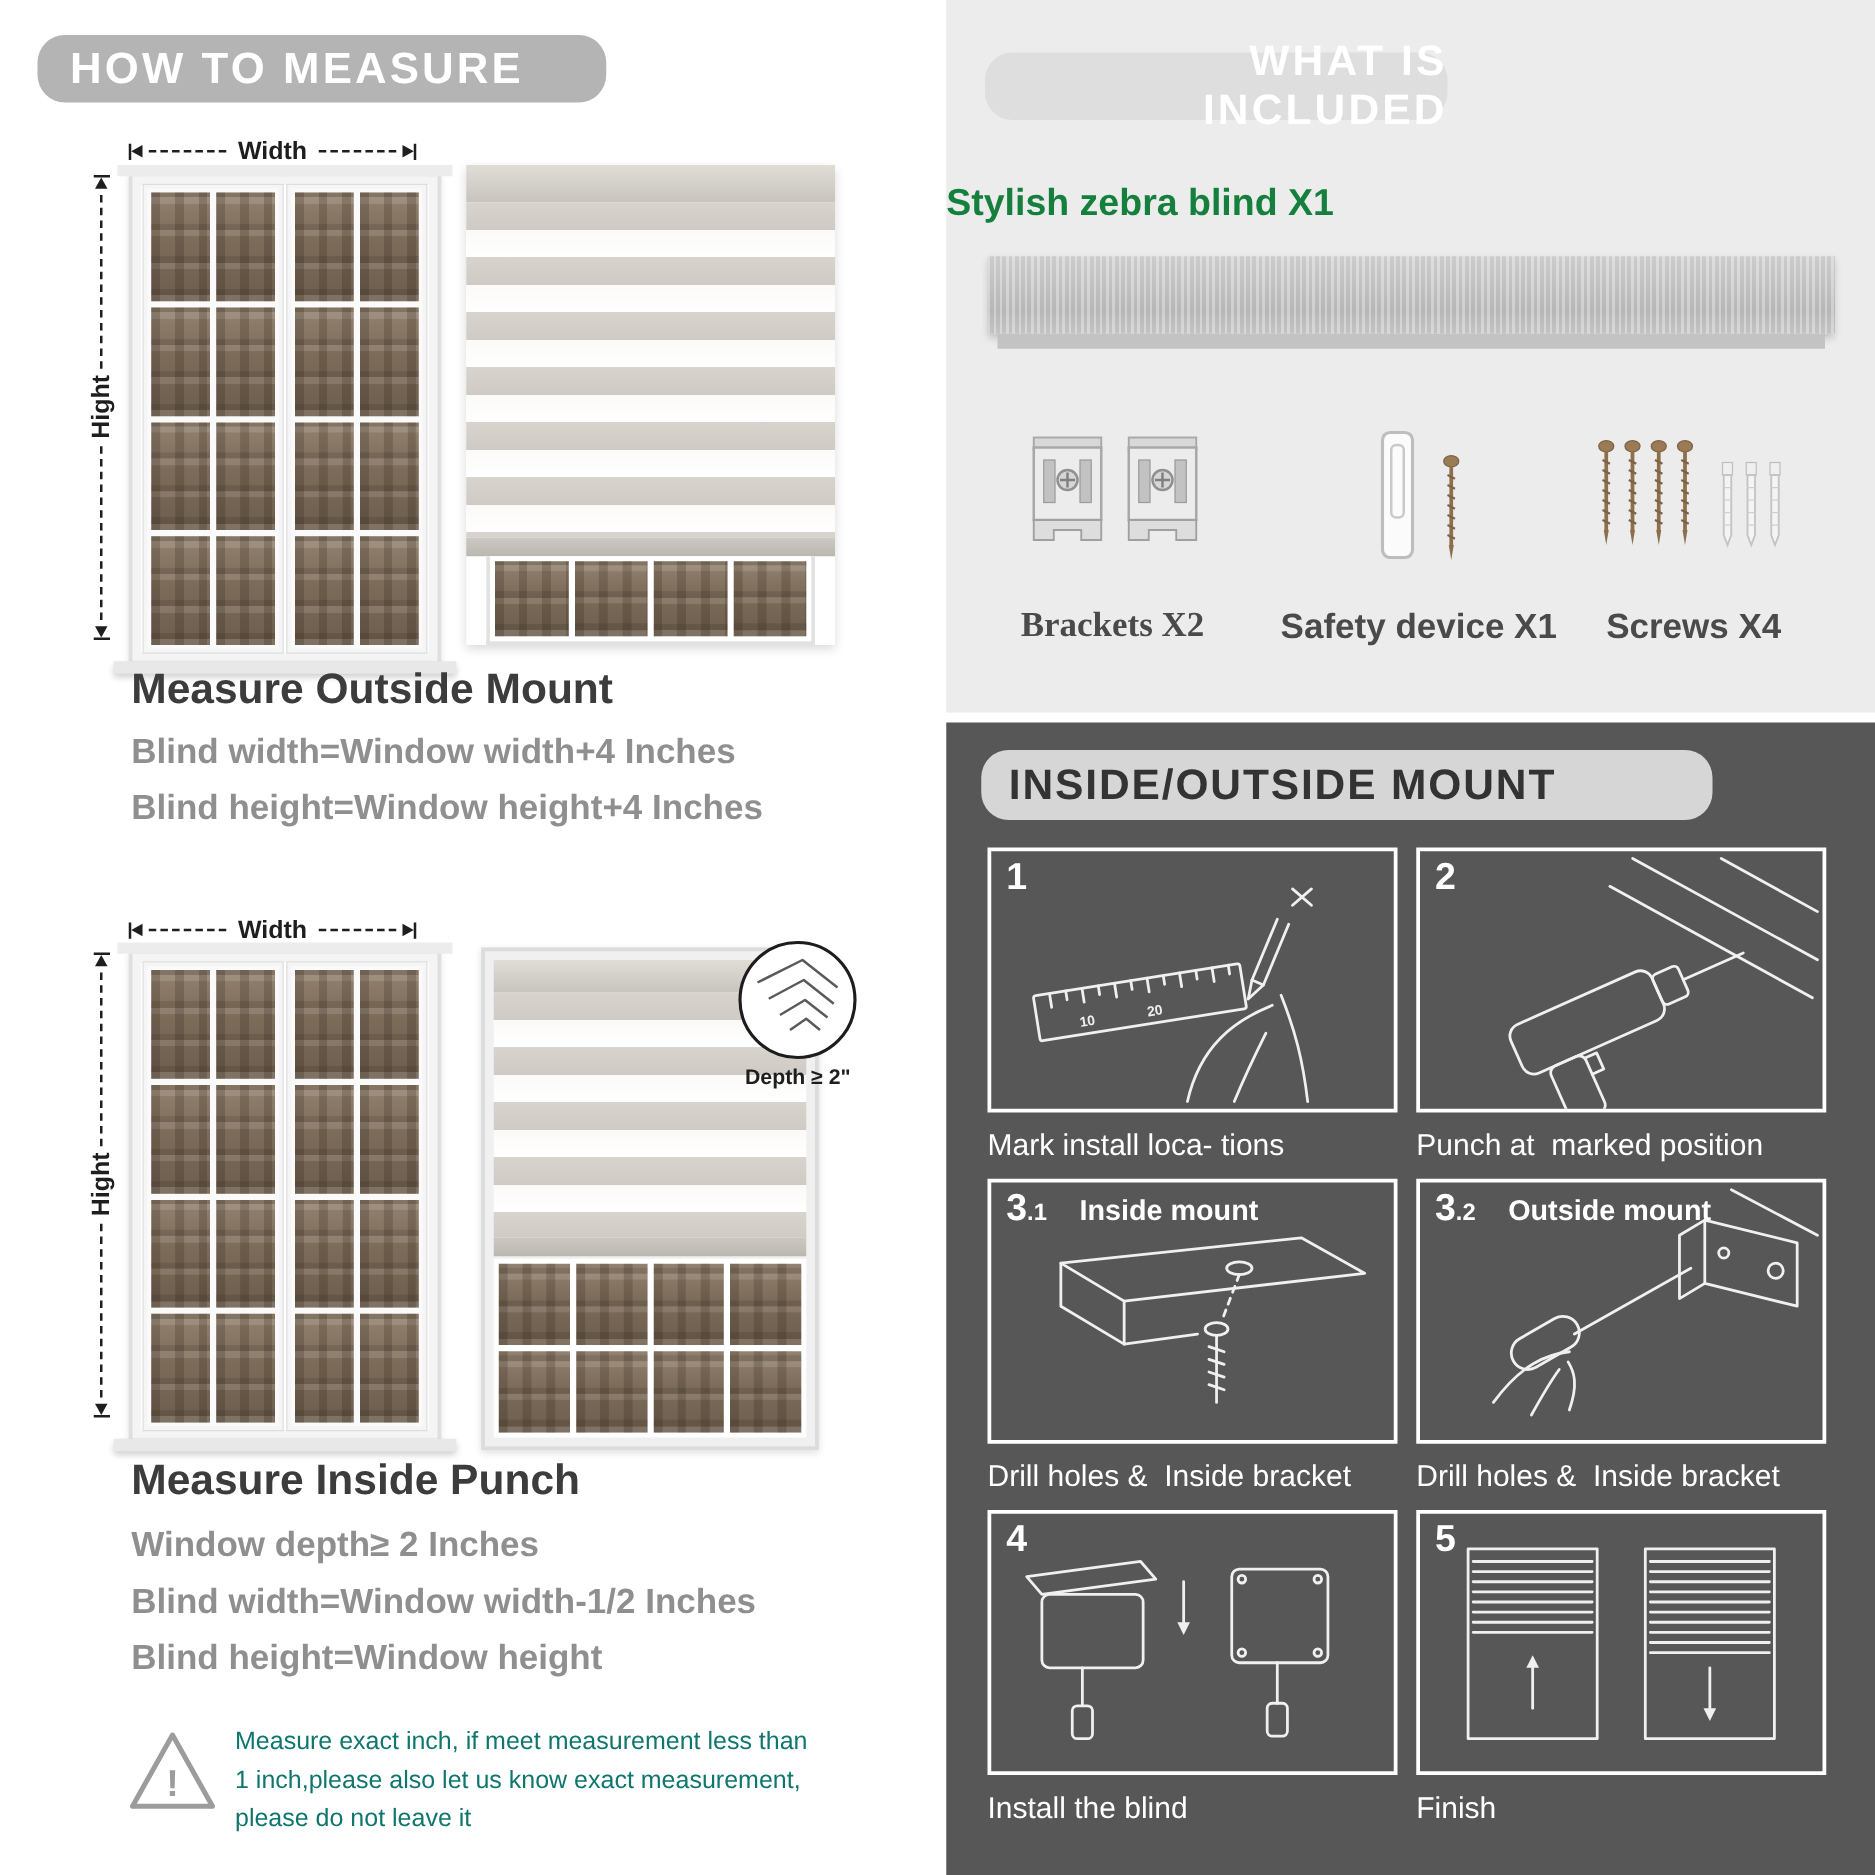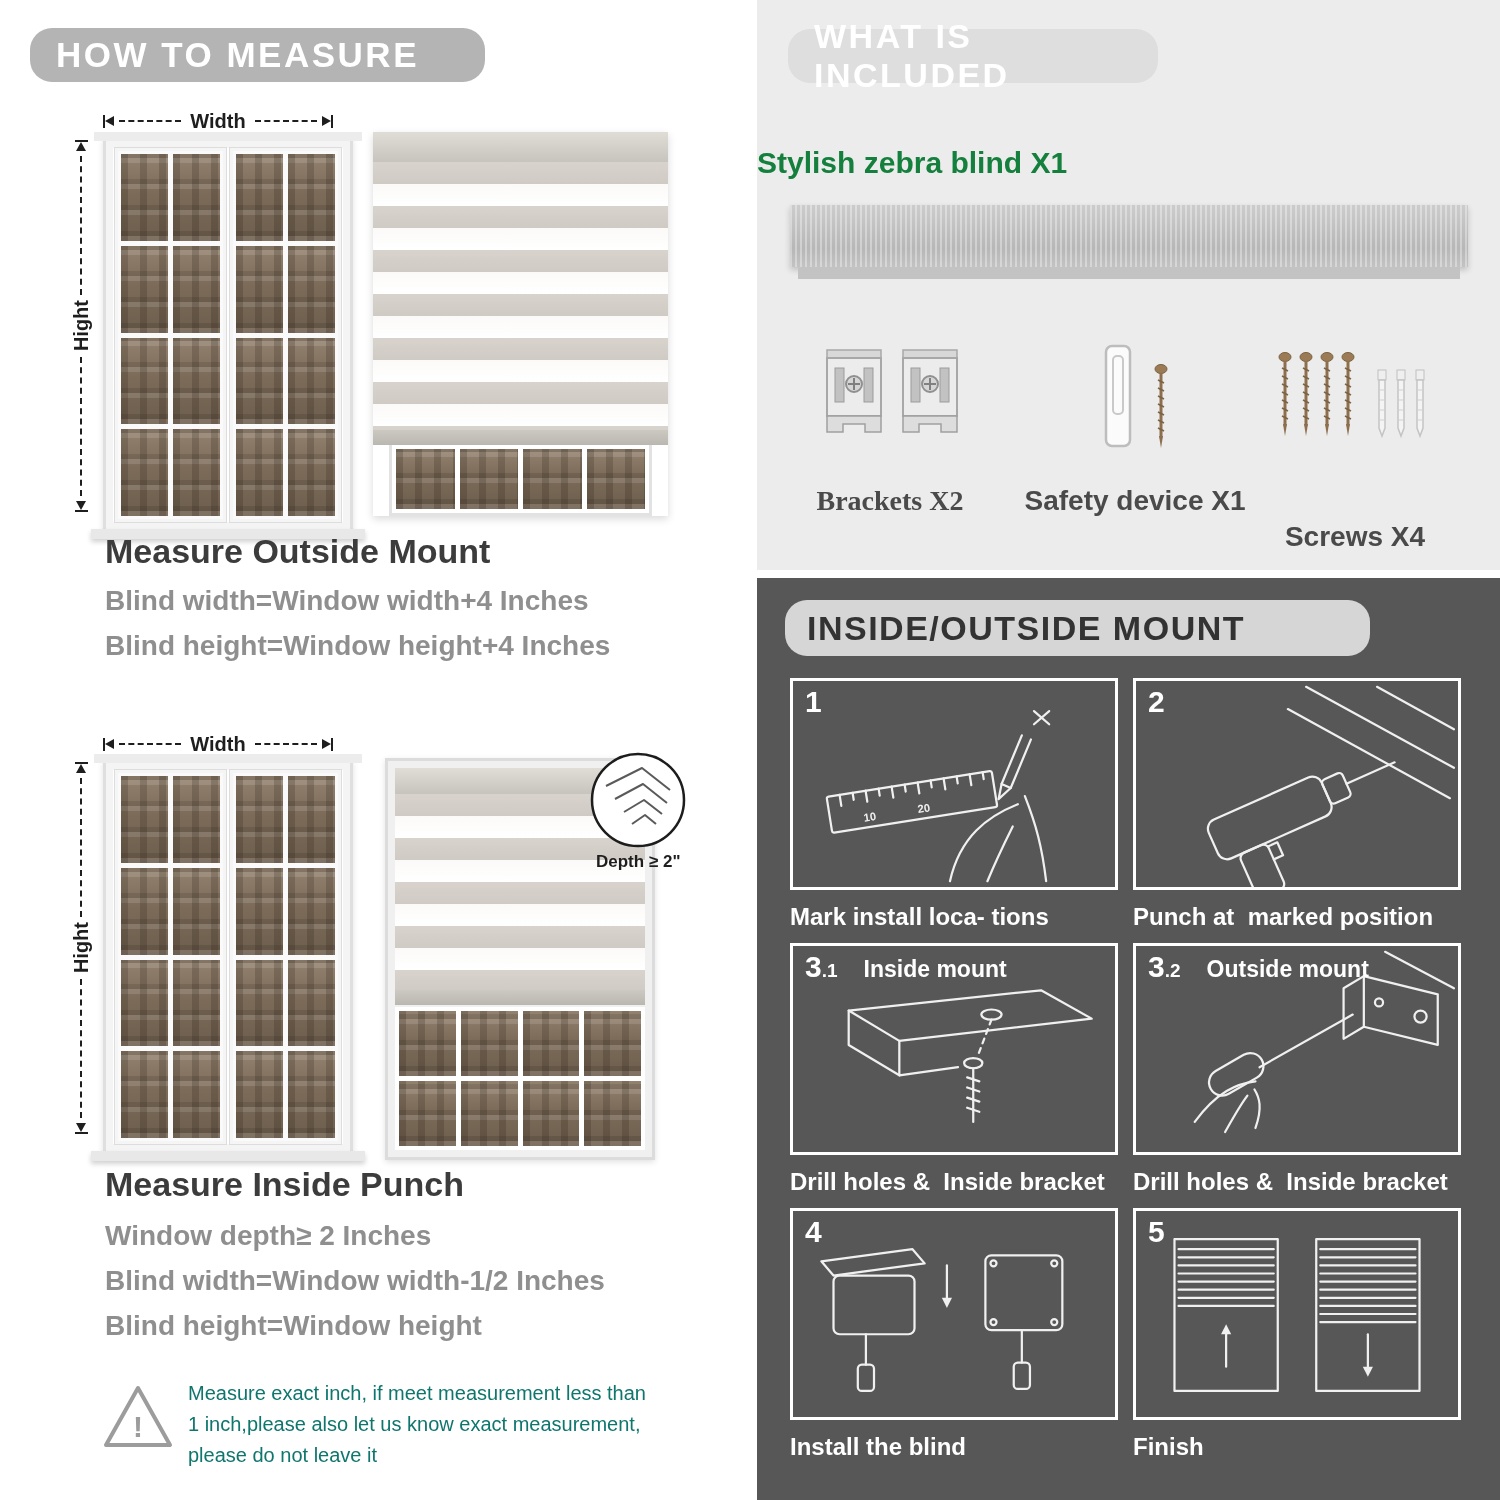--- a/index.html
+++ b/index.html
@@ -65,21 +65,21 @@
   .rail-lip{position:absolute;left:8px;right:8px;bottom:-12px;height:12px;background:#c3c3c3;}
   .kit-group{position:absolute;display:flex;align-items:flex-end;}
   .kit-label{position:absolute;font-size:28px;font-weight:700;color:#4a4a4a;text-align:center;}
 
   
   .step{position:absolute;width:322px;}
   .panel{position:relative;width:322px;height:206px;border:3px solid #ffffff;}
   .stepnum{position:absolute;top:4px;left:12px;color:#fff;font-weight:700;font-size:30px;display:flex;align-items:baseline;}
   .stepnum .sub{font-size:19px;}
   .stepnum .innerlbl{font-size:23px;margin-left:26px;}
-  .caption{margin-top:13px;color:#ffffff;font-weight:700;font-size:24px;white-space:pre-wrap;}
+  .caption{margin-top:13px;color:#ffffff;font-weight:400;font-size:24px;white-space:pre-wrap;}
   .lineart{position:absolute;left:0;top:0;width:100%;height:100%;}
 
   .note-text{font-size:20px;font-weight:400;color:#0f766e;line-height:1.55;}
   .depth-lbl{font-size:17px;font-weight:700;color:#1e1e1e;}
 </style>
 </head>
 <body>
 
 <div class="abs" style="left:0;top:0;width:1500px;height:1500px;">
 
@@ -233,21 +233,21 @@
 
     <svg class="abs" style="left:100px;top:1382px;" width="76" height="70" viewBox="0 0 76 70">
       <path d="M38 6 L70 63 L6 63 Z" fill="none" stroke="#9c9c9c" stroke-width="4" stroke-linejoin="round"></path>
       <text x="38" y="55" text-anchor="middle" font-size="30" font-weight="bold" fill="#9c9c9c">!</text>
     </svg>
     <div class="abs note-text" style="left:188px;top:1378px;width:460px;">Measure exact inch, if meet measurement less than 1 inch,please also let us know exact measurement, please do not leave it</div>
   </div>
 
   <div class="abs panel-light">
 
-    <div class="abs pill pill-light" style="left:31px;top:29px;width:370px;height:54px;">WHAT IS INCLUDED</div>
+    <div class="abs pill pill-light" style="left:31px;top:42px;width:370px;height:54px;text-align:right;">WHAT IS INCLUDED</div>
 
     <div class="abs product-label" style="left:0;top:146px;width:743px;">Stylish zebra blind X1</div>
 
     <div class="rail-bar abs" style="left:33px;top:205px;width:678px;height:62px;">
       <div class="rail-lip"></div>
     </div>
 
     <div class="kit-group" style="left:66px;top:348px;gap:14px;">
       <svg width="62" height="96" viewBox="0 0 62 96">
         <rect x="4" y="2" width="54" height="10" fill="#d8d8d8" stroke="#a8a8a8" stroke-width="1.5"></rect>
@@ -319,21 +319,21 @@
         </svg>
       <svg width="12" height="72" viewBox="0 0 12 72">
           <rect x="2" y="2" width="8" height="10" fill="#efefef" stroke="#c0c0c0" stroke-width="1"></rect>
           <path d="M3 12 L3 60 L6 68 L9 60 L9 12 Z" fill="#f4f4f4" stroke="#c4c4c4" stroke-width="1.5"></path>
           <path d="M3 22 h6 M3 32 h6 M3 42 h6 M3 52 h6" stroke="#cfcfcf" stroke-width="1" fill="none"></path>
         </svg>
     </div>
 
     <div class="kit-label" style="left:33px;top:485px;width:200px;font-family:Liberation Serif, serif;">Brackets X2</div>
     <div class="kit-label" style="left:258px;top:485px;width:240px;">Safety device X1</div>
-    <div class="kit-label" style="left:508px;top:485px;width:180px;margin-top:36px;">Screws X4</div>
+    <div class="kit-label" style="left:508px;top:485px;width:180px;">Screws X4</div>
   </div>
 
   <div class="abs panel-dark">
 
     <div class="abs pill pill-mount" style="left:28px;top:22px;width:585px;height:56px;">INSIDE/OUTSIDE MOUNT</div>
 
     <div class="step" style="left:33px;top:100px;">
       <div class="panel">
         <svg class="lineart" viewBox="0 0 318 200" stroke="#f0f0f0" fill="none" stroke-width="2.2" stroke-linecap="round" stroke-linejoin="round">
           <g transform="rotate(-9 115 118)">

